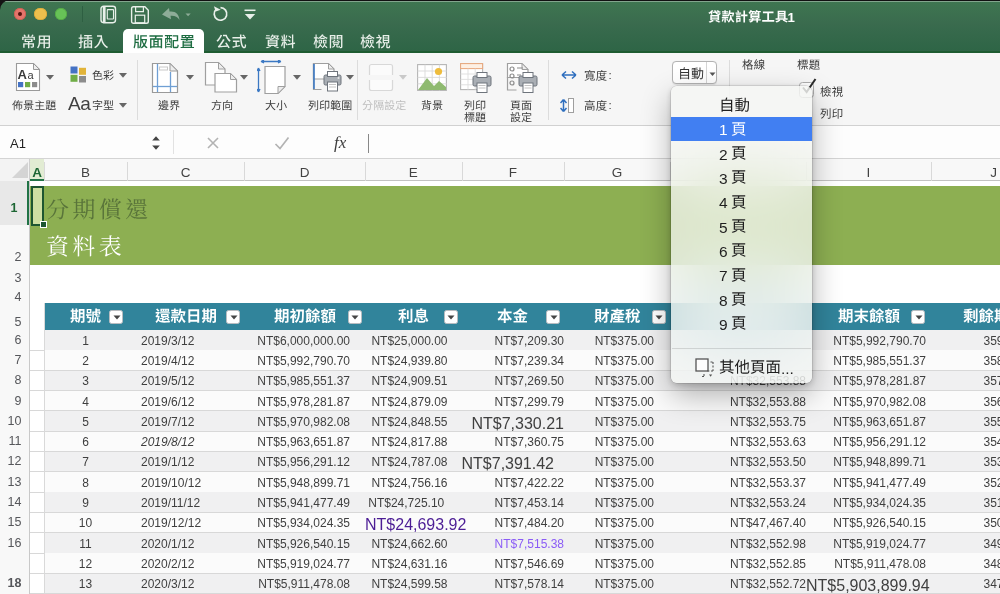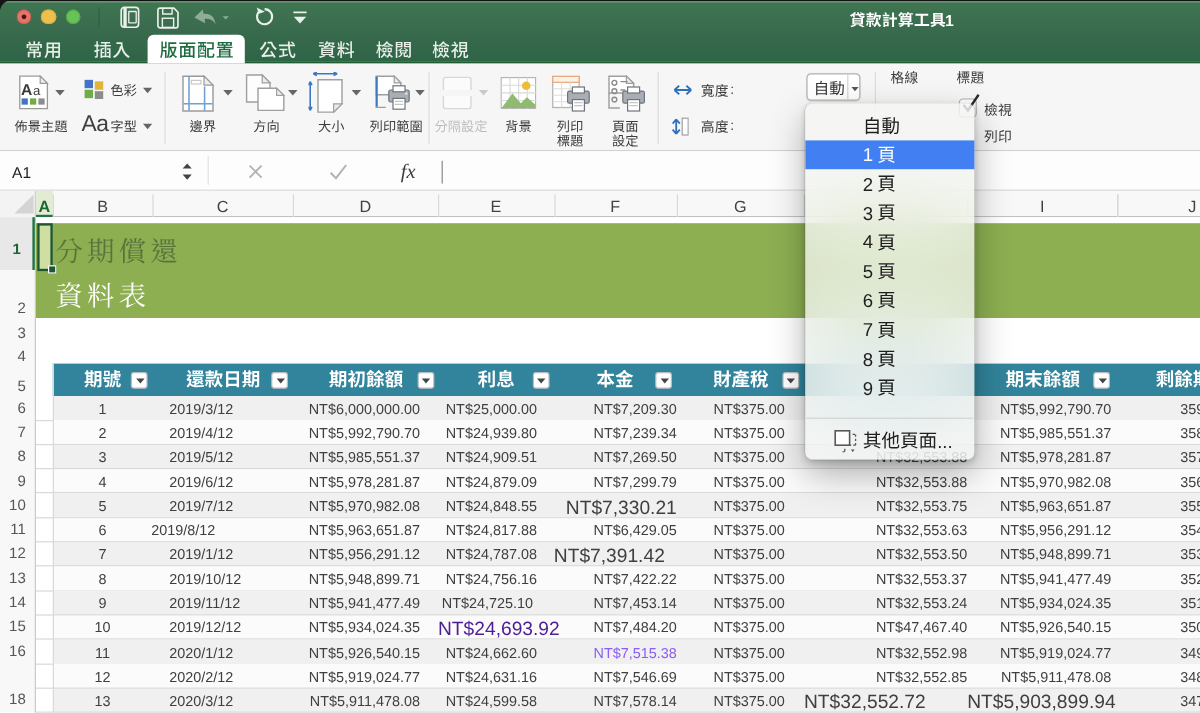--- a/index.html
+++ b/index.html
@@ -519,21 +519,21 @@
     <div style="position:absolute;left:0px;top:373.20000000000005px;left:0px;width:21.5px;text-align:right;font-size:12.5px;color:#55565a;">8</div>
     <div style="position:absolute;left:0px;top:393.5px;left:0px;width:21.5px;text-align:right;font-size:12.5px;color:#55565a;">9</div>
     <div style="position:absolute;left:0px;top:413.8px;left:0px;width:21.5px;text-align:right;font-size:12.5px;color:#55565a;">10</div>
     <div style="position:absolute;left:0px;top:434.1px;left:0px;width:21.5px;text-align:right;font-size:12.5px;color:#55565a;">11</div>
     <div style="position:absolute;left:0px;top:454.40000000000003px;left:0px;width:21.5px;text-align:right;font-size:12.5px;color:#55565a;">12</div>
     <div style="position:absolute;left:0px;top:474.70000000000005px;left:0px;width:21.5px;text-align:right;font-size:12.5px;color:#55565a;">13</div>
     <div style="position:absolute;left:0px;top:495.0px;left:0px;width:21.5px;text-align:right;font-size:12.5px;color:#55565a;">14</div>
     <div style="position:absolute;left:0px;top:515.3000000000001px;left:0px;width:21.5px;text-align:right;font-size:12.5px;color:#55565a;">15</div>
     <div style="position:absolute;left:0px;top:535.6px;left:0px;width:21.5px;text-align:right;font-size:12.5px;color:#55565a;">16</div>
     <div style="position:absolute;left:0px;top:555.9px;left:0px;width:21.5px;text-align:left;font-size:12.5px;color:#55565a;margin-top:44px;">17</div>
-    <div style="position:absolute;left:0px;top:576.2px;left:0px;width:21.5px;text-align:right;font-size:12.5px;color:#55565a;">18</div>
+    <div style="position:absolute;left:0px;top:576.2px;left:0px;width:21.5px;text-align:right;font-size:12.5px;color:#55565a;font-weight:bold;">18</div>
     <div style="position:absolute;left:30px;top:185.5px;width:970px;height:79px;background:#8daf52;"></div>
     <svg style="position:absolute;left:45.5px;top:195.9px;overflow:visible;" width="102.2" height="28.1" viewBox="0 0 4443 1220">
       <g fill="#59743a" transform="translate(0,940) scale(1,-1)">
         <use href="#s5206" x="0"></use>
         <use href="#s671F" x="1148"></use>
         <use href="#s511F" x="2296"></use>
         <use href="#s9084" x="3443"></use>
       </g>
     </svg>
     <svg style="position:absolute;left:45.5px;top:233.4px;overflow:visible;" width="75.8" height="28.1" viewBox="0 0 3296 1220">
@@ -682,24 +682,24 @@
     <div style="position:absolute;left:0px;top:414.8px;left:244px;width:106px;text-align:right;font-size:12px;color:#3f3f3f;">NT$5,970,982.08</div>
     <div style="position:absolute;left:0px;top:414.8px;left:365px;width:82.5px;text-align:right;font-size:12px;color:#3f3f3f;">NT$24,848.55</div>
     <div style="position:absolute;left:0px;top:414.8px;left:461.5px;width:102.5px;text-align:right;font-size:16px;color:#3f3f3f;">NT$7,330.21</div>
     <div style="position:absolute;left:0px;top:414.8px;left:564px;width:90px;text-align:right;font-size:12px;color:#3f3f3f;">NT$375.00</div>
     <div style="position:absolute;left:0px;top:414.8px;left:670px;width:136px;text-align:right;font-size:12px;color:#3f3f3f;">NT$32,553.75</div>
     <div style="position:absolute;left:0px;top:414.8px;left:806px;width:120px;text-align:right;font-size:12px;color:#3f3f3f;">NT$5,963,651.87</div>
     <div style="position:absolute;left:0px;top:414.8px;left:931px;width:125px;text-align:center;font-size:12px;color:#3f3f3f;">355</div>
     <div style="position:absolute;left:44px;top:431.5px;width:956px;height:20.3px;background:#fbfbfb;"></div>
     <div style="position:absolute;left:30px;top:451.0px;width:970px;height:0.8px;background:#d8d8d8;"></div>
     <div style="position:absolute;left:44px;top:435.1px;width:83px;text-align:center;font-size:12px;color:#3f3f3f;">6</div>
-    <div style="position:absolute;left:126px;top:435.1px;font-size:12px;color:#3f3f3f;">2019/8/12</div>
+    <div style="position:absolute;left:141px;top:435.1px;font-size:12px;color:#3f3f3f;font-style:italic;">2019/8/12</div>
     <div style="position:absolute;left:0px;top:435.1px;left:244px;width:106px;text-align:right;font-size:12px;color:#3f3f3f;">NT$5,963,651.87</div>
     <div style="position:absolute;left:0px;top:435.1px;left:365px;width:82.5px;text-align:right;font-size:12px;color:#3f3f3f;">NT$24,817.88</div>
-    <div style="position:absolute;left:0px;top:435.1px;left:461.5px;width:102.5px;text-align:right;font-size:12px;color:#3f3f3f;">NT$6,429.05</div>
+    <div style="position:absolute;left:0px;top:435.1px;left:461.5px;width:102.5px;text-align:right;font-size:12px;color:#3f3f3f;">NT$7,360.75</div>
     <div style="position:absolute;left:0px;top:435.1px;left:564px;width:90px;text-align:right;font-size:12px;color:#3f3f3f;">NT$375.00</div>
     <div style="position:absolute;left:0px;top:435.1px;left:670px;width:136px;text-align:right;font-size:12px;color:#3f3f3f;">NT$32,553.63</div>
     <div style="position:absolute;left:0px;top:435.1px;left:806px;width:120px;text-align:right;font-size:12px;color:#3f3f3f;">NT$5,956,291.12</div>
     <div style="position:absolute;left:0px;top:435.1px;left:931px;width:125px;text-align:center;font-size:12px;color:#3f3f3f;">354</div>
     <div style="position:absolute;left:44px;top:451.8px;width:956px;height:20.3px;background:#f0f0f1;"></div>
     <div style="position:absolute;left:30px;top:471.3px;width:970px;height:0.8px;background:#d8d8d8;"></div>
     <div style="position:absolute;left:44px;top:455.40000000000003px;width:83px;text-align:center;font-size:12px;color:#3f3f3f;">7</div>
     <div style="position:absolute;left:141px;top:455.40000000000003px;font-size:12px;color:#3f3f3f;">2019/1/12</div>
     <div style="position:absolute;left:0px;top:455.40000000000003px;left:244px;width:106px;text-align:right;font-size:12px;color:#3f3f3f;">NT$5,956,291.12</div>
     <div style="position:absolute;left:0px;top:455.40000000000003px;left:365px;width:82.5px;text-align:right;font-size:12px;color:#3f3f3f;">NT$24,787.08</div>
@@ -764,21 +764,21 @@
     <div style="position:absolute;left:0px;top:556.9px;left:806px;width:120px;text-align:right;font-size:12px;color:#3f3f3f;">NT$5,911,478.08</div>
     <div style="position:absolute;left:0px;top:556.9px;left:931px;width:125px;text-align:center;font-size:12px;color:#3f3f3f;">348</div>
     <div style="position:absolute;left:44px;top:573.6px;width:956px;height:20.3px;background:#f0f0f1;"></div>
     <div style="position:absolute;left:30px;top:593.1px;width:970px;height:0.8px;background:#d8d8d8;"></div>
     <div style="position:absolute;left:44px;top:577.2px;width:83px;text-align:center;font-size:12px;color:#3f3f3f;">13</div>
     <div style="position:absolute;left:141px;top:577.2px;font-size:12px;color:#3f3f3f;">2020/3/12</div>
     <div style="position:absolute;left:0px;top:577.2px;left:244px;width:106px;text-align:right;font-size:12px;color:#3f3f3f;">NT$5,911,478.08</div>
     <div style="position:absolute;left:0px;top:577.2px;left:365px;width:82.5px;text-align:right;font-size:12px;color:#3f3f3f;">NT$24,599.58</div>
     <div style="position:absolute;left:0px;top:577.2px;left:461.5px;width:102.5px;text-align:right;font-size:12px;color:#3f3f3f;">NT$7,578.14</div>
     <div style="position:absolute;left:0px;top:577.2px;left:564px;width:90px;text-align:right;font-size:12px;color:#3f3f3f;">NT$375.00</div>
-    <div style="position:absolute;left:0px;top:577.2px;left:670px;width:136px;font-size:16px;color:#3f3f3f;">NT$32,552.72</div>
+    <div style="position:absolute;left:0px;top:577.2px;left:670px;width:136px;text-align:right;font-size:12px;color:#3f3f3f;">NT$32,552.72</div>
     <div style="position:absolute;left:0px;top:577.2px;left:806px;width:120px;text-align:right;font-size:16px;color:#3f3f3f;">NT$5,903,899.94</div>
     <div style="position:absolute;left:0px;top:577.2px;left:931px;width:125px;text-align:center;font-size:12px;color:#3f3f3f;">347</div>
     <div style="position:absolute;left:43.5px;top:303px;width:1px;height:291px;background:#d9d9d9;"></div>
     <div style="position:absolute;left:670.5px;top:86px;width:141px;height:296.5px;border-radius:6px;
 background:rgba(244,246,243,0.74);backdrop-filter:blur(34px) saturate(1.2);-webkit-backdrop-filter:blur(34px) saturate(1.2);
 box-shadow:0 0 0 0.5px rgba(0,0,0,0.18), 0 12px 30px rgba(0,0,0,0.3), 0 2px 6px rgba(0,0,0,0.18);"></div>
     <div style="position:absolute;left:670.5px;top:116.5px;width:141px;height:24px;background:#417ff2;"></div>
     <svg style="position:absolute;left:718.5px;top:95.6px;overflow:visible;" width="31.0" height="18.9" viewBox="0 0 2000 1220">
       <g fill="#1f1f1f" transform="translate(0,940) scale(1,-1)">
         <use href="#r81EA" x="0"></use>

